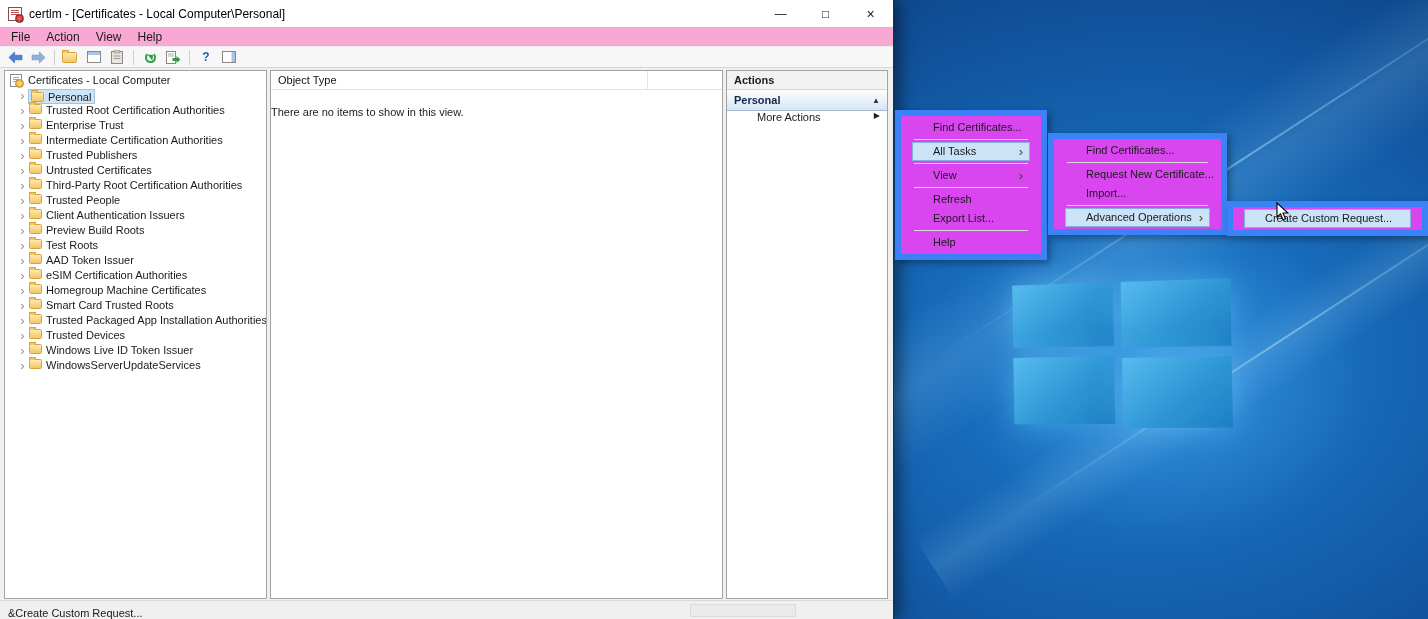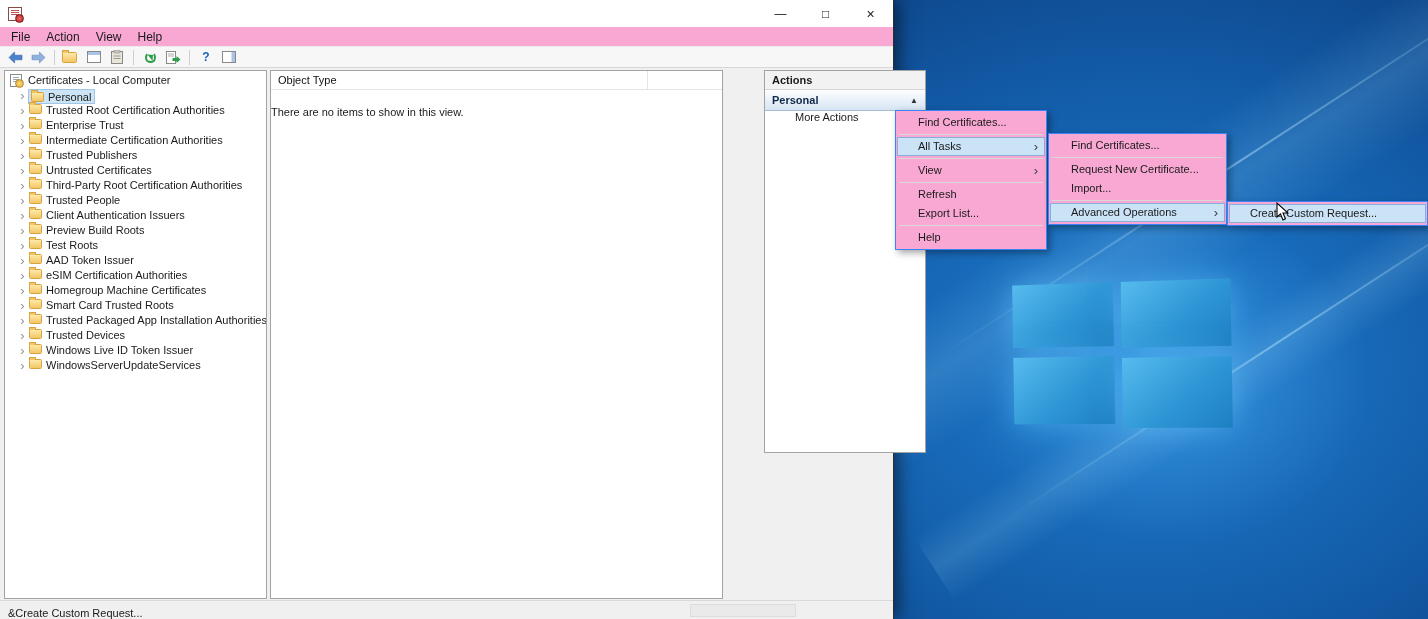--- a/index.html
+++ b/index.html
@@ -39,21 +39,21 @@
   .tbtn{width:22px;height:20px;display:flex;align-items:center;justify-content:center;flex:none;}
   .tsep{width:1px;height:15px;background:#cfcfcf;margin:0 4px;flex:none;}
   .help-glyph{font-weight:bold;color:#1d5fbf;font-size:12px;}
   .refresh-ico{width:11px;height:11px;border:2px solid #2c9e4b;border-radius:50%;border-top-color:transparent;position:relative;}
   .refresh-ico::after{content:"";position:absolute;right:-3px;top:-3px;border:4px solid transparent;border-left-color:#2c9e4b;transform:rotate(-40deg);}
 
   
   .panel{position:absolute;background:#fff;border:1px solid #a3a3a3;overflow:hidden;}
   .tree-panel{left:4px;top:70px;width:263px;height:529px;padding-top:3px;}
   .list-panel{left:270px;top:70px;width:453px;height:529px;}
-  .actions-panel{left:726px;top:70px;width:162px;height:383px;margin-left:38px;}
+  .actions-panel{left:726px;top:70px;width:162px;height:529px;}
 
   .trow{display:flex;align-items:flex-start;height:15px;padding-left:3px;white-space:nowrap;}
   .trow.child{padding-left:12px;}
   .chev{width:11px;color:#8f8f8f;font-size:13px;line-height:13px;text-align:center;flex:none;}
   .fold{width:13px;height:10px;background:linear-gradient(#ffe9a8,#f2c667);border:1px solid #d8a23c;border-radius:1.5px;position:relative;margin:0 4px 0 1px;flex:none;}
   .fold::before{content:"";position:absolute;top:-3px;left:-1px;width:5px;height:2px;background:#f2c667;border:1px solid #d8a23c;border-bottom:none;border-radius:1px 1px 0 0;}
   .tlabel{font-size:11px;}
   .selbox{display:flex;align-items:center;background:#cce4f5;border:1px solid #9ec6e6;height:15px;padding:0 3px 0 1px;}
   .root-icon{width:12px;height:13px;background:#fff;border:1px solid #8a8a8a;position:relative;margin:0 6px 0 2px;flex:none;}
   .root-icon::before{content:"";position:absolute;left:2px;top:2px;width:6px;height:1px;background:#9ab;box-shadow:0 2px 0 #9ab,0 4px 0 #9ab;}
@@ -67,21 +67,21 @@
   .ap-section{height:21px;background:linear-gradient(#fdfeff,#d6e5f4);border-bottom:1px solid #a6bcd3;display:flex;align-items:center;padding:0 7px;}
   .ap-section-label{font-size:11px;font-weight:bold;color:#10284a;}
   .ap-collapse{margin-left:auto;font-size:8px;color:#333;}
   .ap-more{height:22px;display:flex;align-items:flex-start;padding:0 7px 0 30px;}
   .ap-more-arrow{margin-left:auto;font-size:8px;color:#222;}
 
   .statusbar{position:absolute;left:0;bottom:0;width:893px;height:19px;background:#f0f0f0;border-top:1px solid #d9d9d9;display:flex;align-items:flex-end;padding-left:8px;font-size:11px;}
   .sb-pane{position:absolute;left:690px;top:3px;width:106px;height:13px;background:#eaeaea;border:1px solid #dcdcdc;}
 
   
-  .menu{position:absolute;background:#f9a8d4;border:1px solid #3b82f6;box-shadow:3px 3px 7px rgba(0,0,0,.35);padding:2px 1px;z-index:50;}
+  .menu{position:absolute;background:#d946ef;border:6px solid #3b82f6;box-shadow:3px 3px 7px rgba(0,0,0,.35);padding:2px 11px;z-index:50;}
   .menu1{left:895px;top:110px;width:152px;}
   .menu2{left:1048px;top:133px;width:179px;}
   .menu3{left:1227px;top:201px;width:201px;}
   .mi{height:19px;line-height:19px;padding:0 20px 0 21px;position:relative;white-space:nowrap;font-size:11px;}
   .mi.hl{background:#cbe3f7;outline:1px solid #86b0da;outline-offset:-1px;}
   .sub{position:absolute;right:7px;top:0;font-size:13px;color:#3c3c3c;}
   .msep{height:1px;background:#d9d9d9;margin:2px 2px;}
 
   .cursor{position:absolute;left:1276px;top:202px;z-index:99;}
 </style>
@@ -101,20 +101,21 @@
       <div class="pane p-tr"></div>
       <div class="pane p-bl"></div>
       <div class="pane p-br"></div>
     </div>
   </div>
 
   <div class="window">
 
     <div class="titlebar">
       <div class="app-icon"></div>
+      <div class="title-text">certlm - [Certificates - Local Computer\Personal]</div>
       <div class="win-controls">
         <div class="wc">—</div>
         <div class="wc">□</div>
         <div class="wc wc-close">×</div>
       </div>
     </div>
 
     <div class="menubar">
       <div class="mb-item">File</div>
       <div class="mb-item">Action</div>

